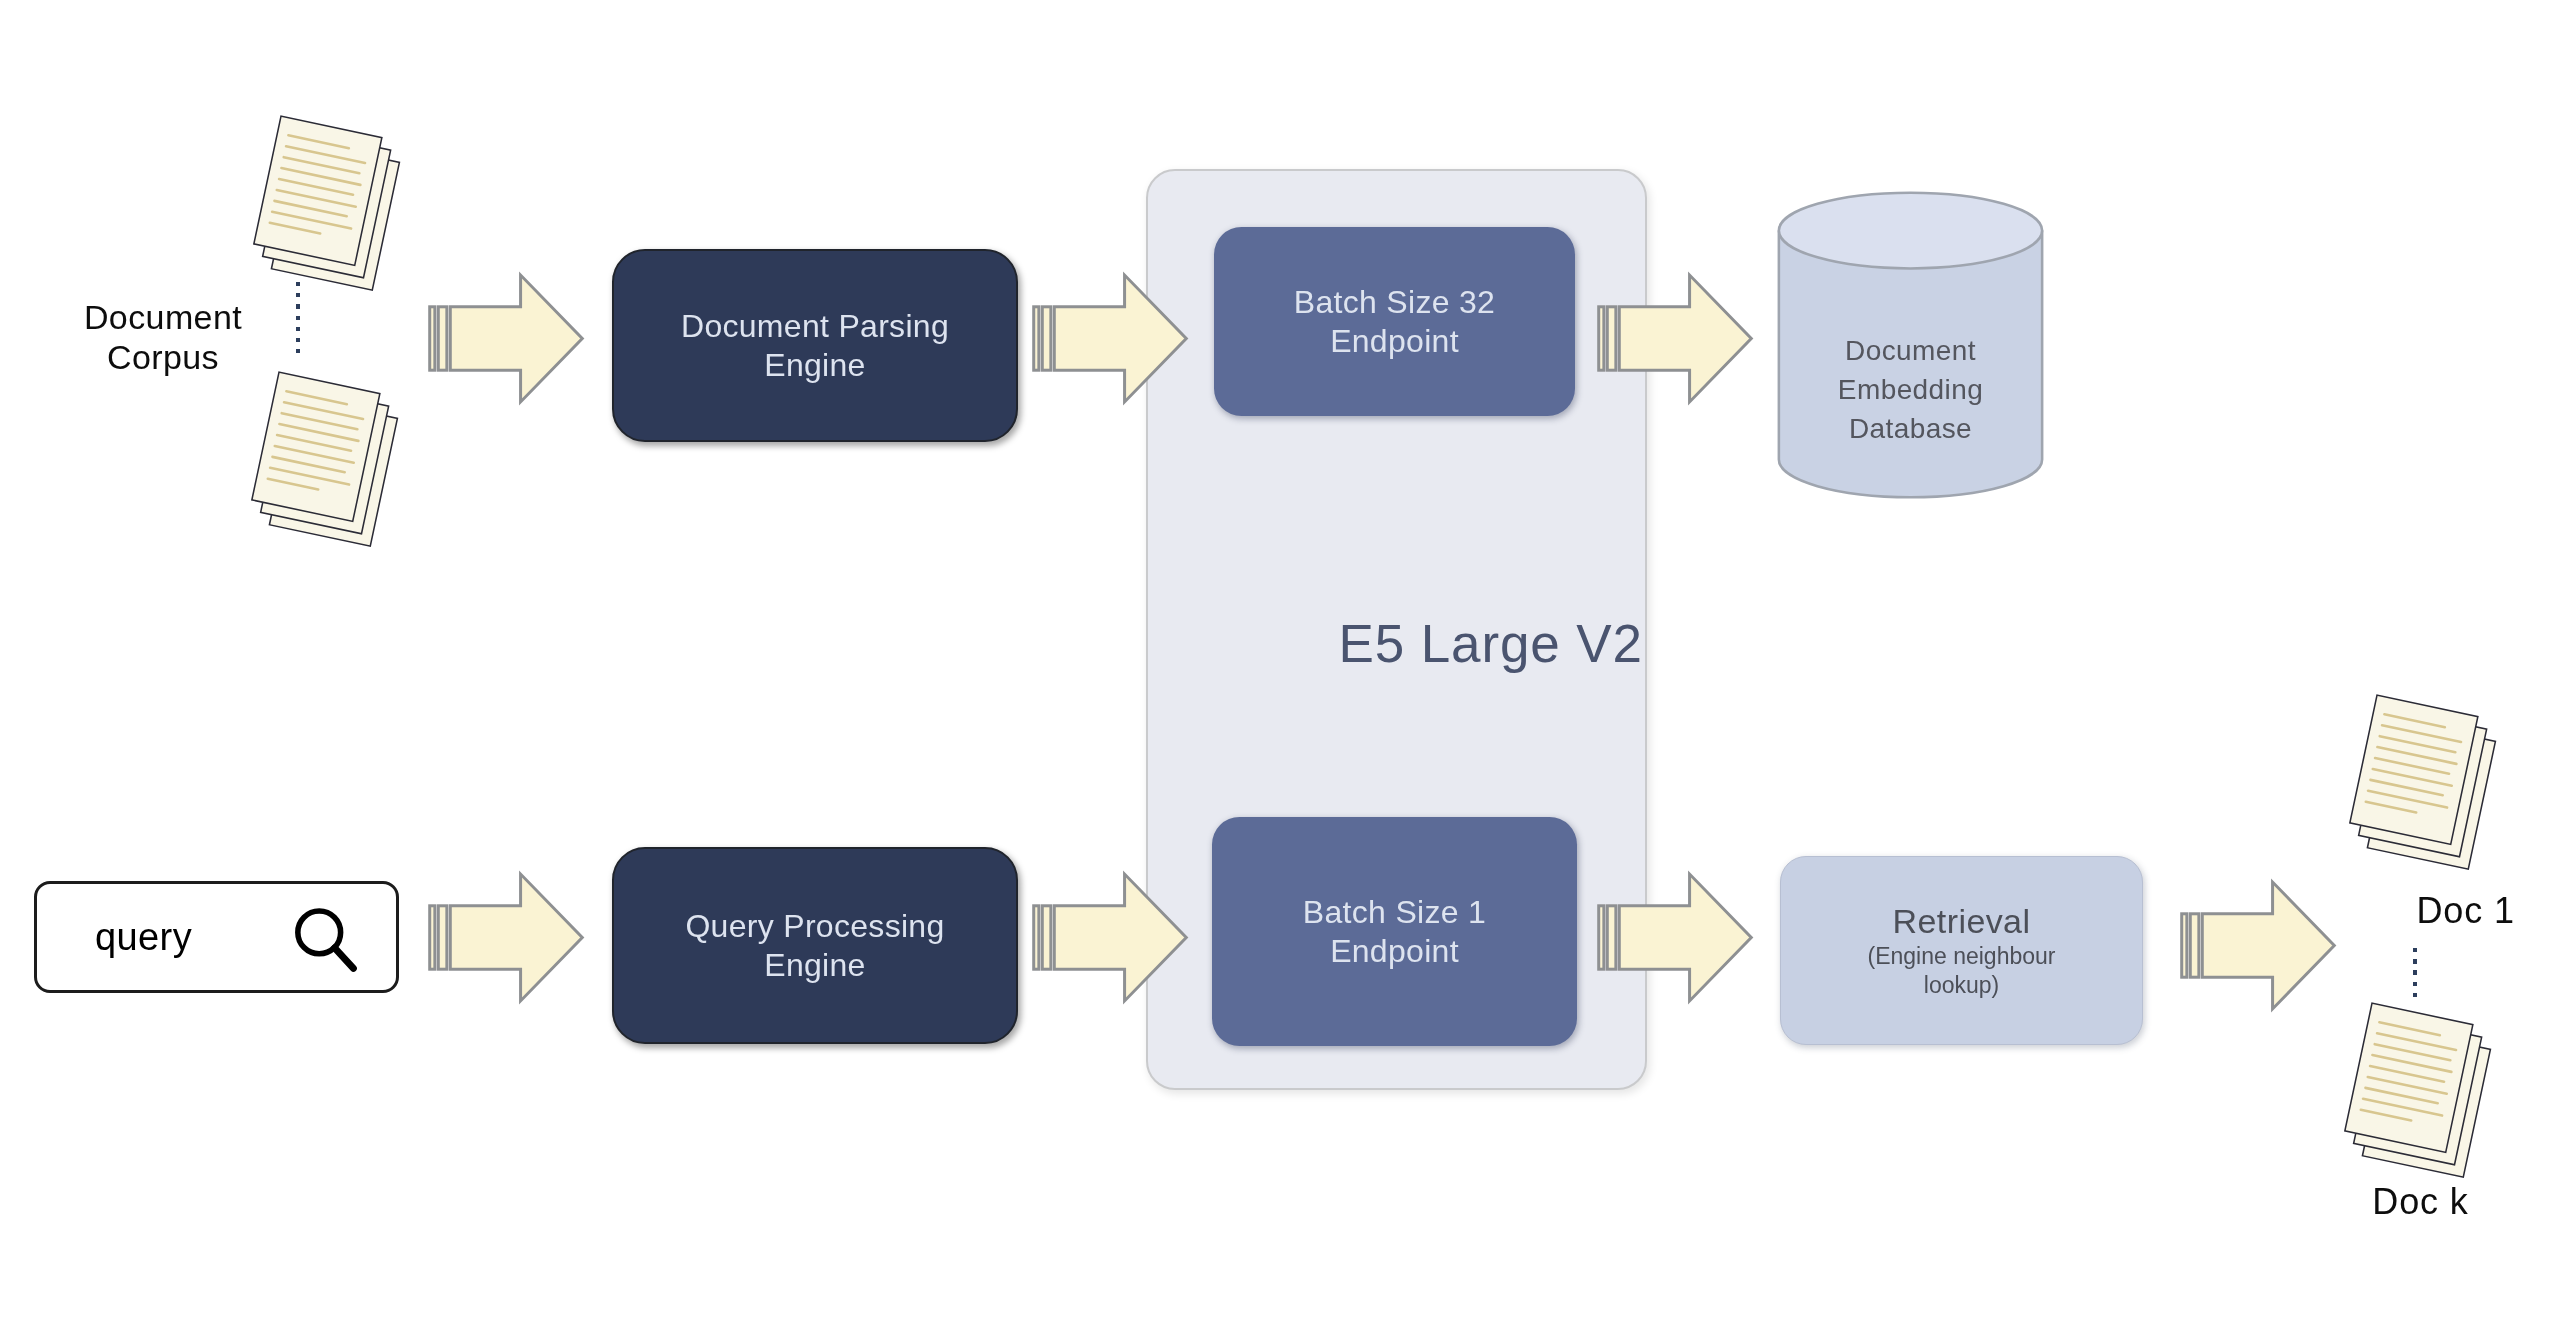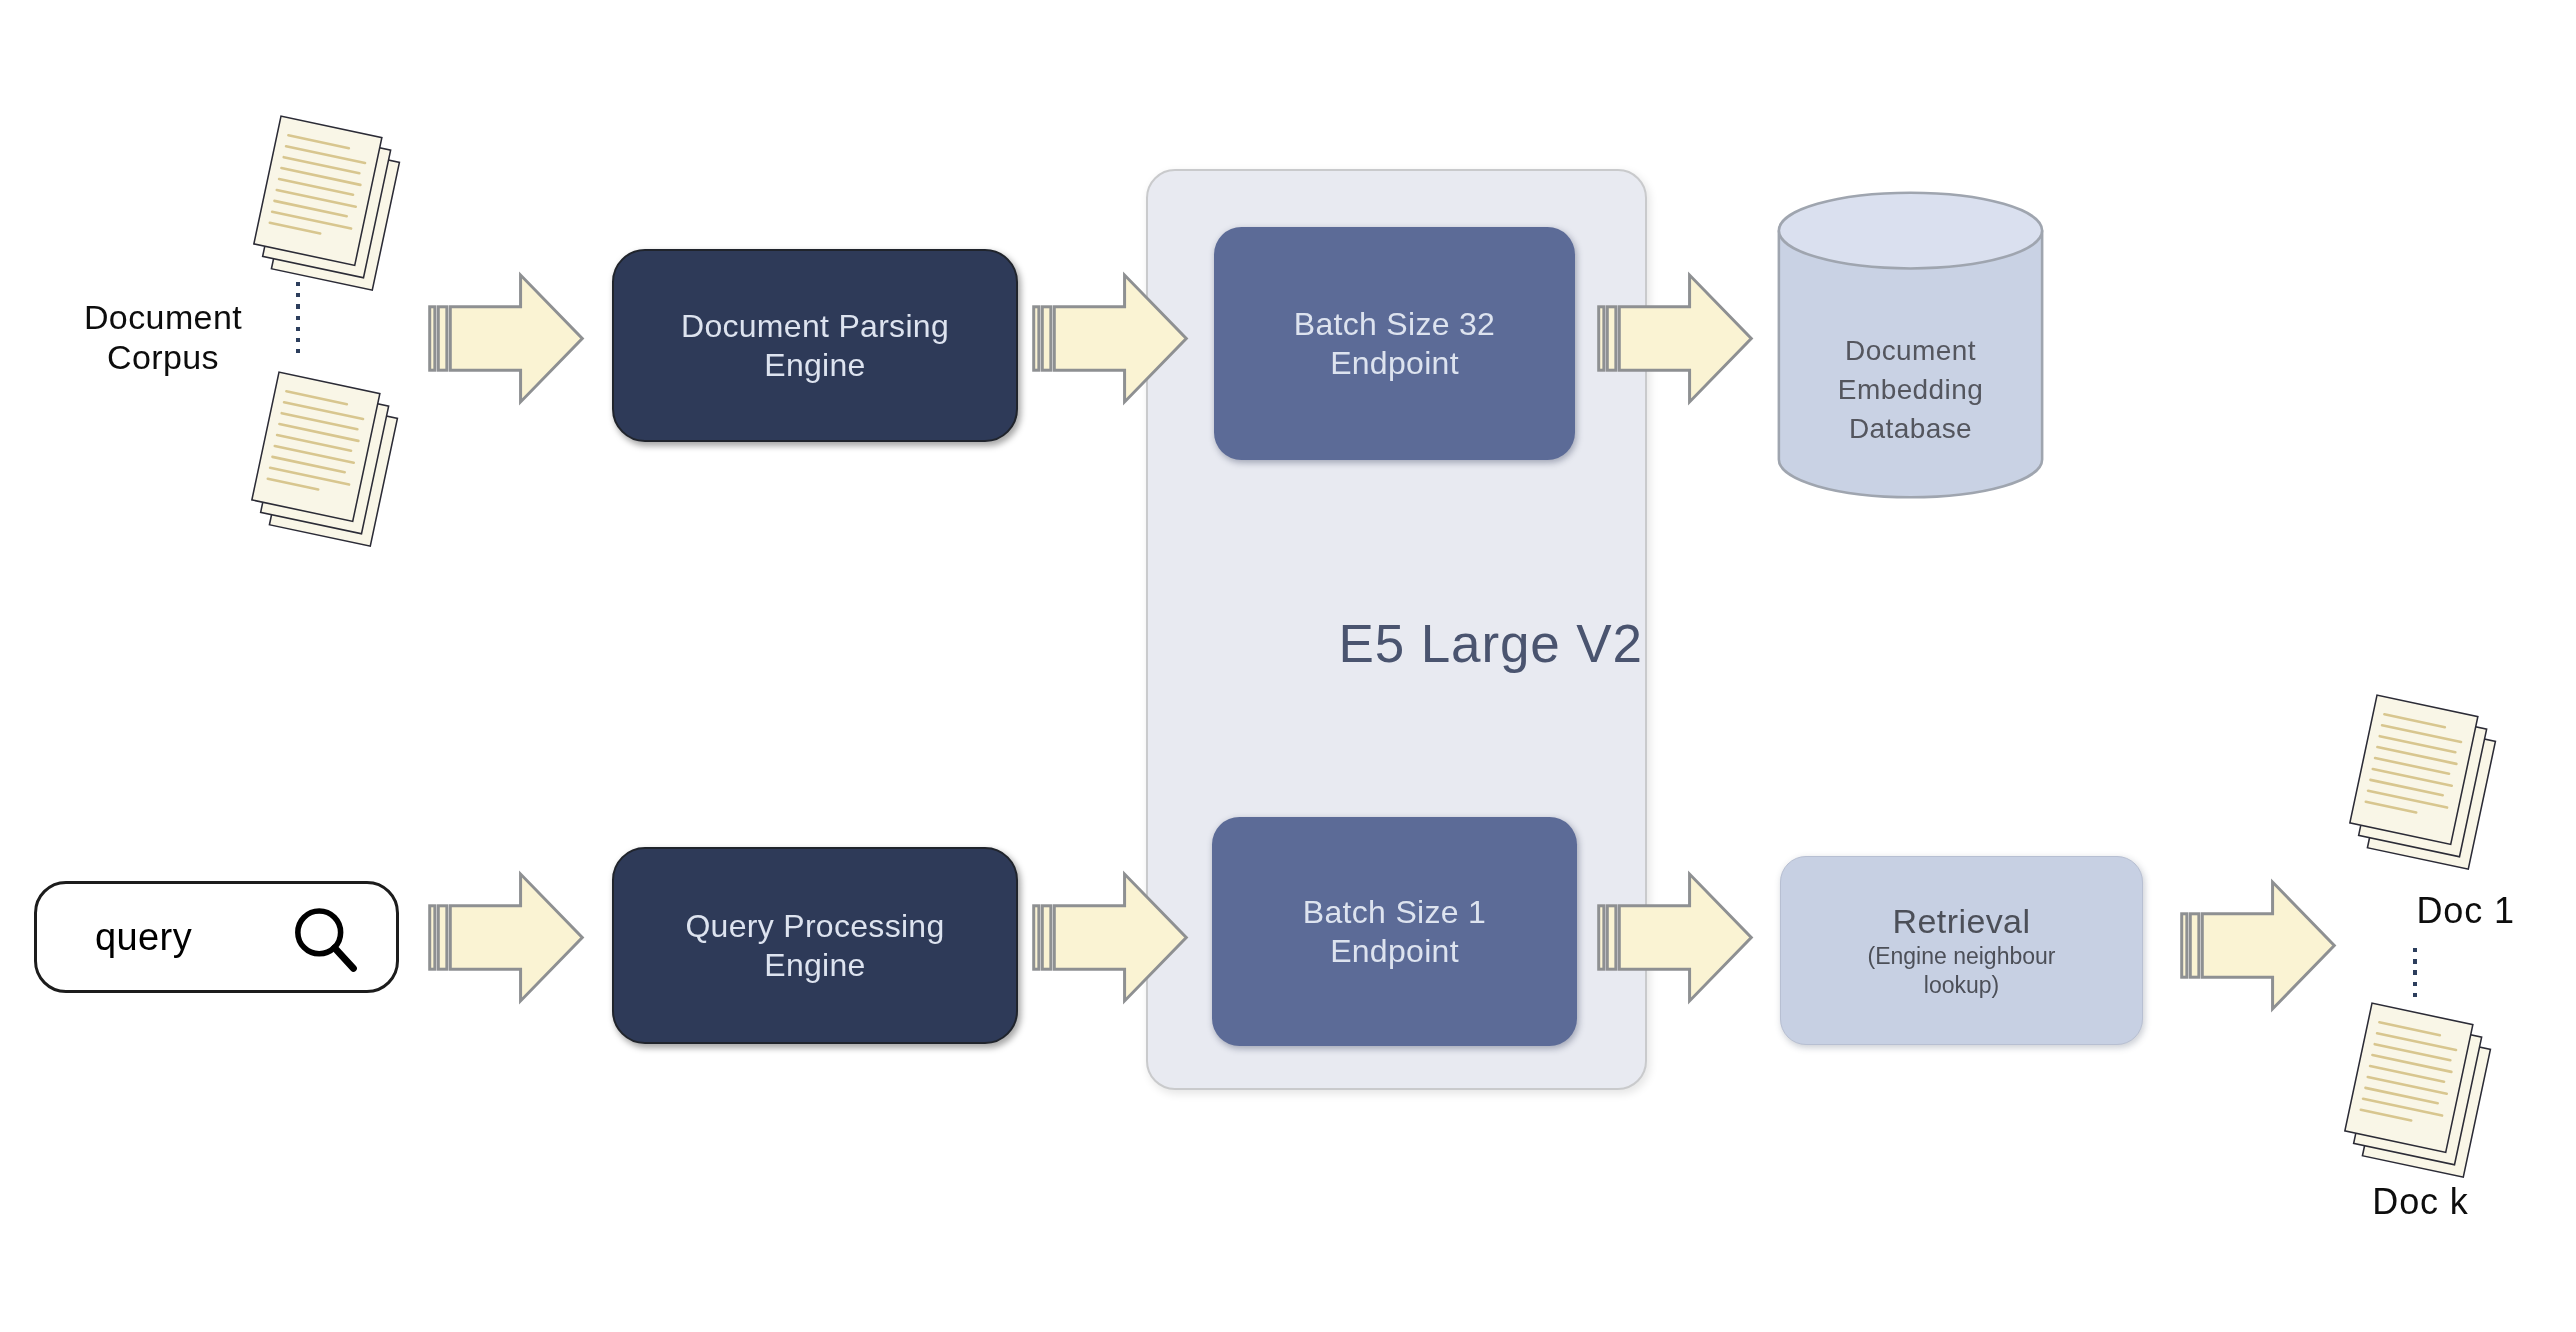--- a/index.html
+++ b/index.html
@@ -27,36 +27,36 @@
   }
   .slate-box{
     background:#5C6B97;border-radius:27.5px;
     box-shadow:1.7px 2.6px 6px rgba(40,50,80,0.35);
     display:flex;flex-direction:column;align-items:center;justify-content:center;
     color:#DDE3EF;font-size:32px;line-height:39px;letter-spacing:0.3px;
     text-align:center;z-index:3;
   }
   .box-dpe{left:612px;top:249px;width:402px;height:189px;}
   .box-qpe{left:612px;top:847px;width:402px;height:193px;}
-  .box-b32{left:1214px;top:227px;width:361px;height:233px;}
+  .box-b32{left:1214px;top:227px;width:361px;height:189px;}
   .box-b1{left:1212px;top:817px;width:365px;height:229px;}
   .retrieval-box{
     left:1780px;top:856px;width:361px;height:187px;
     background:#C7D0E3;border:1.7px solid #B7BFD2;border-radius:26px;
     box-shadow:1.7px 2.6px 6px rgba(60,70,95,0.25);
     display:flex;flex-direction:column;align-items:center;justify-content:center;
     text-align:right;color:#4C4F58;z-index:3;
   }
   .retrieval-title{font-size:34px;letter-spacing:0.4px;line-height:41px;}
   .retrieval-sub{font-size:23px;line-height:29px;}
 
   
   .query-box{
     left:34px;top:881px;width:365px;height:112px;
-    background:#ffffff;border:3px solid #1C1C1C;border-radius:32px;
+    background:#ffffff;border:3px solid #1C1C1C;border-radius:16px;
     box-sizing:border-box;display:flex;align-items:center;z-index:3;
   }
   .query-text{margin-left:58px;font-size:38px;color:#000;letter-spacing:0.4px;}
   .query-mag{position:absolute;right:34px;top:13.8px;}
 
   
   .corpus-label{
     left:34px;top:297px;width:258px;text-align:center;
     font-size:34px;line-height:40px;color:#0d0d0d;letter-spacing:0.4px;z-index:2;
   }

